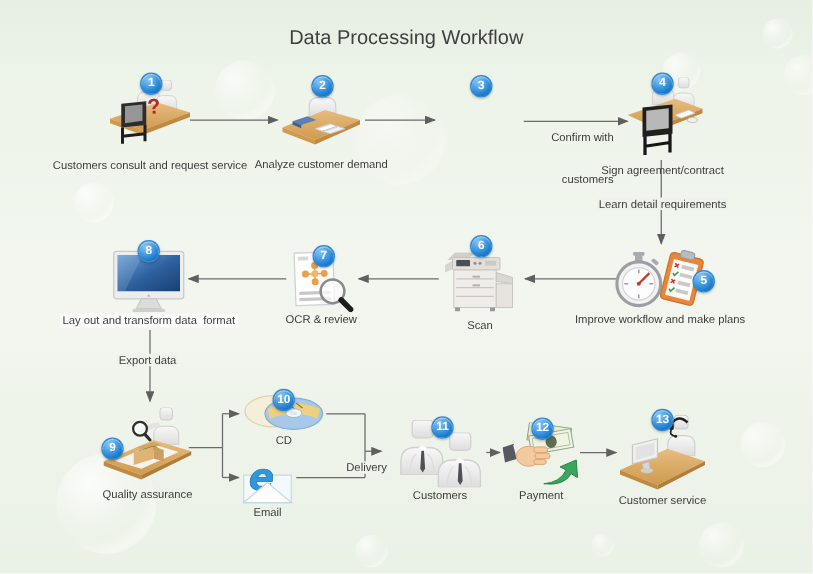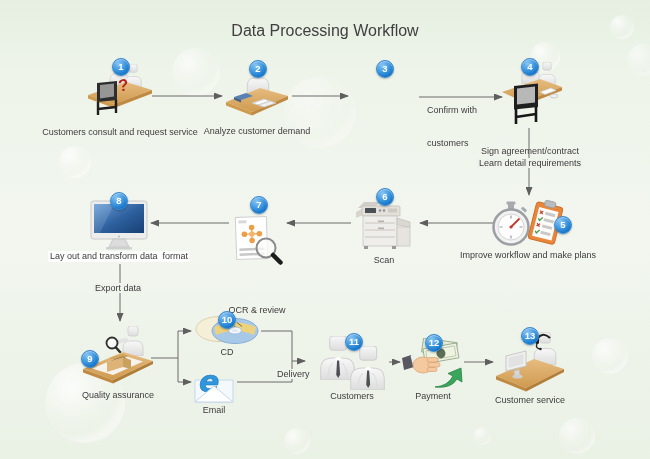--- a/index.html
+++ b/index.html
@@ -128,21 +128,21 @@
       <use href="#sym-person" x="24" y="0" width="21" height="26"></use>
       <use href="#sym-person" x="41" y="4" width="20" height="25"></use>
       <polygon points="6,34 44,21 66,29 28,44" fill="url(#gdesk)"></polygon>
       <polygon points="28,44 66,29 66,32.5 28,47.5" fill="#c08a42"></polygon>
       <polygon points="44,34 55,30 60,32.5 49,36.5" fill="#fbfbfb" stroke="#cccccc" stroke-width="0.7"></polygon>
       <ellipse cx="58" cy="38" rx="4" ry="2" fill="#efefef" stroke="#bbbbbb" stroke-width="0.7"></ellipse>
       <polygon points="18,28 42,25.5 42,49 18,51.5" fill="#1f1f1f"></polygon>
       <polygon points="21,30.5 39,28.5 39,44.5 21,46.5" fill="#b8b8b8"></polygon>
       <path d="M20,51 V66 M40,49 V64 M20,59 L40,56" stroke="#161616" stroke-width="2.6"></path>
     </svg>
-    <div class="nlabel" style="margin-top:18px">Sign agreement/contract</div>
+    <div class="nlabel" style="margin-top:3px">Sign agreement/contract</div>
   </div>
 
   <div class="node" style="left:438px;top:198px;width:180px;">
     <svg width="76" height="50" viewBox="0 0 76 50">
       <g>
         <rect x="16.5" y="3.5" width="9" height="3" rx="1" fill="#a7abb0"></rect>
         <rect x="18" y="6" width="6" height="5" fill="#a7abb0"></rect>
         <rect x="31" y="10" width="6" height="3" rx="1" fill="#a7abb0" transform="rotate(40 34 11.5)"></rect>
         <circle cx="21" cy="29" r="17.5" fill="#f2f2f2" stroke="#9b9fa4" stroke-width="2.5"></circle>
         <circle cx="21" cy="29" r="13" fill="#fdfdfd" stroke="#d5d5d5" stroke-width="1"></circle>
@@ -183,21 +183,21 @@
       <rect x="24" y="24.5" width="6" height="1.6" fill="#b5b2ac"></rect>
       <rect x="24" y="31.5" width="6" height="1.6" fill="#b5b2ac"></rect>
       <polygon points="43,22 56,26 56,31 43,29" fill="#dbd8d2" stroke="#c2bfb9" stroke-width="0.7"></polygon>
       <rect x="43" y="31" width="13" height="19" fill="#e7e4df" stroke="#c9c6c0" stroke-width="0.8"></rect>
       <rect x="10" y="50" width="4" height="3" fill="#9a9a9a"></rect>
         <rect x="38" y="50" width="4" height="3" fill="#9a9a9a"></rect>
     </svg>
     <div class="nlabel" style="margin-top:3px">Scan</div>
   </div>
 
-  <div class="node" style="left:197px;top:215px;width:120px;gap:40px;">
+  <div class="node" style="left:197px;top:200px;width:120px;">
     <svg width="52" height="50" viewBox="0 0 52 50">
       <g transform="rotate(-2 20 22)">
         <rect x="5" y="2" width="31" height="42" fill="#ffffff" stroke="#cfcfcf" stroke-width="1"></rect>
         <rect x="8" y="5" width="8" height="3" fill="#d8d8d8"></rect>
         <path d="M21,12.5 V25.5 M13.5,19 H28.5" stroke="#eb9f47" stroke-width="1.2"></path>
         <circle cx="21" cy="12.5" r="2.8" fill="#eb9f47"></circle>
         <circle cx="13.5" cy="19" r="2.8" fill="#eb9f47"></circle>
         <circle cx="21" cy="19" r="2.8" fill="#f3b668"></circle>
         <circle cx="28.5" cy="19" r="2.8" fill="#eb9f47"></circle>
         <circle cx="21" cy="25.5" r="2.8" fill="#eb9f47"></circle>
@@ -304,21 +304,21 @@
       <polygon points="2,46 2,49.5 32,61.5 32,58" fill="#c08a42"></polygon>
       <polygon points="32,58 70,39 70,42 32,61.5" fill="#b27e3a"></polygon>
       <polygon points="12,26 32,21 32,36 12,41" fill="#f1f1f1" stroke="#c6c6c6" stroke-width="1"></polygon>
       <polygon points="14.5,27.5 29.5,23.8 29.5,34 14.5,38" fill="#e2e2e2"></polygon>
       <polygon points="20,41 25,39.5 26,45 21,46.5" fill="#d8d8d8" stroke="#c0c0c0" stroke-width="0.7"></polygon>
       <ellipse cx="23.5" cy="46.5" rx="5" ry="2" fill="#cfcfcf"></ellipse>
     </svg>
     <div class="nlabel" style="margin-top:1px">Customer service</div>
   </div>
 
-  <div class="elabel" style="left:427px;top:85px;width:64px;text-align:left;">
+  <div class="elabel" style="left:427px;top:85px;width:64px;text-align:right;">
     <span style="display:block">Confirm with</span>
     <span style="display:block;margin-top:3px">customers</span>
   </div>
   <div class="elabel ebg" style="left:477px;top:158px;">Learn detail requirements</div>
   <div class="elabel ebg" style="left:93px;top:283px;">Export data</div>
   <div class="elabel ebg" style="left:275px;top:369px;">Delivery</div>
 
   <span class="badge" style="left:112px;top:58px;">1</span>
   <span class="badge" style="left:249px;top:60px;">2</span>
   <span class="badge" style="left:376px;top:60px;">3</span>

